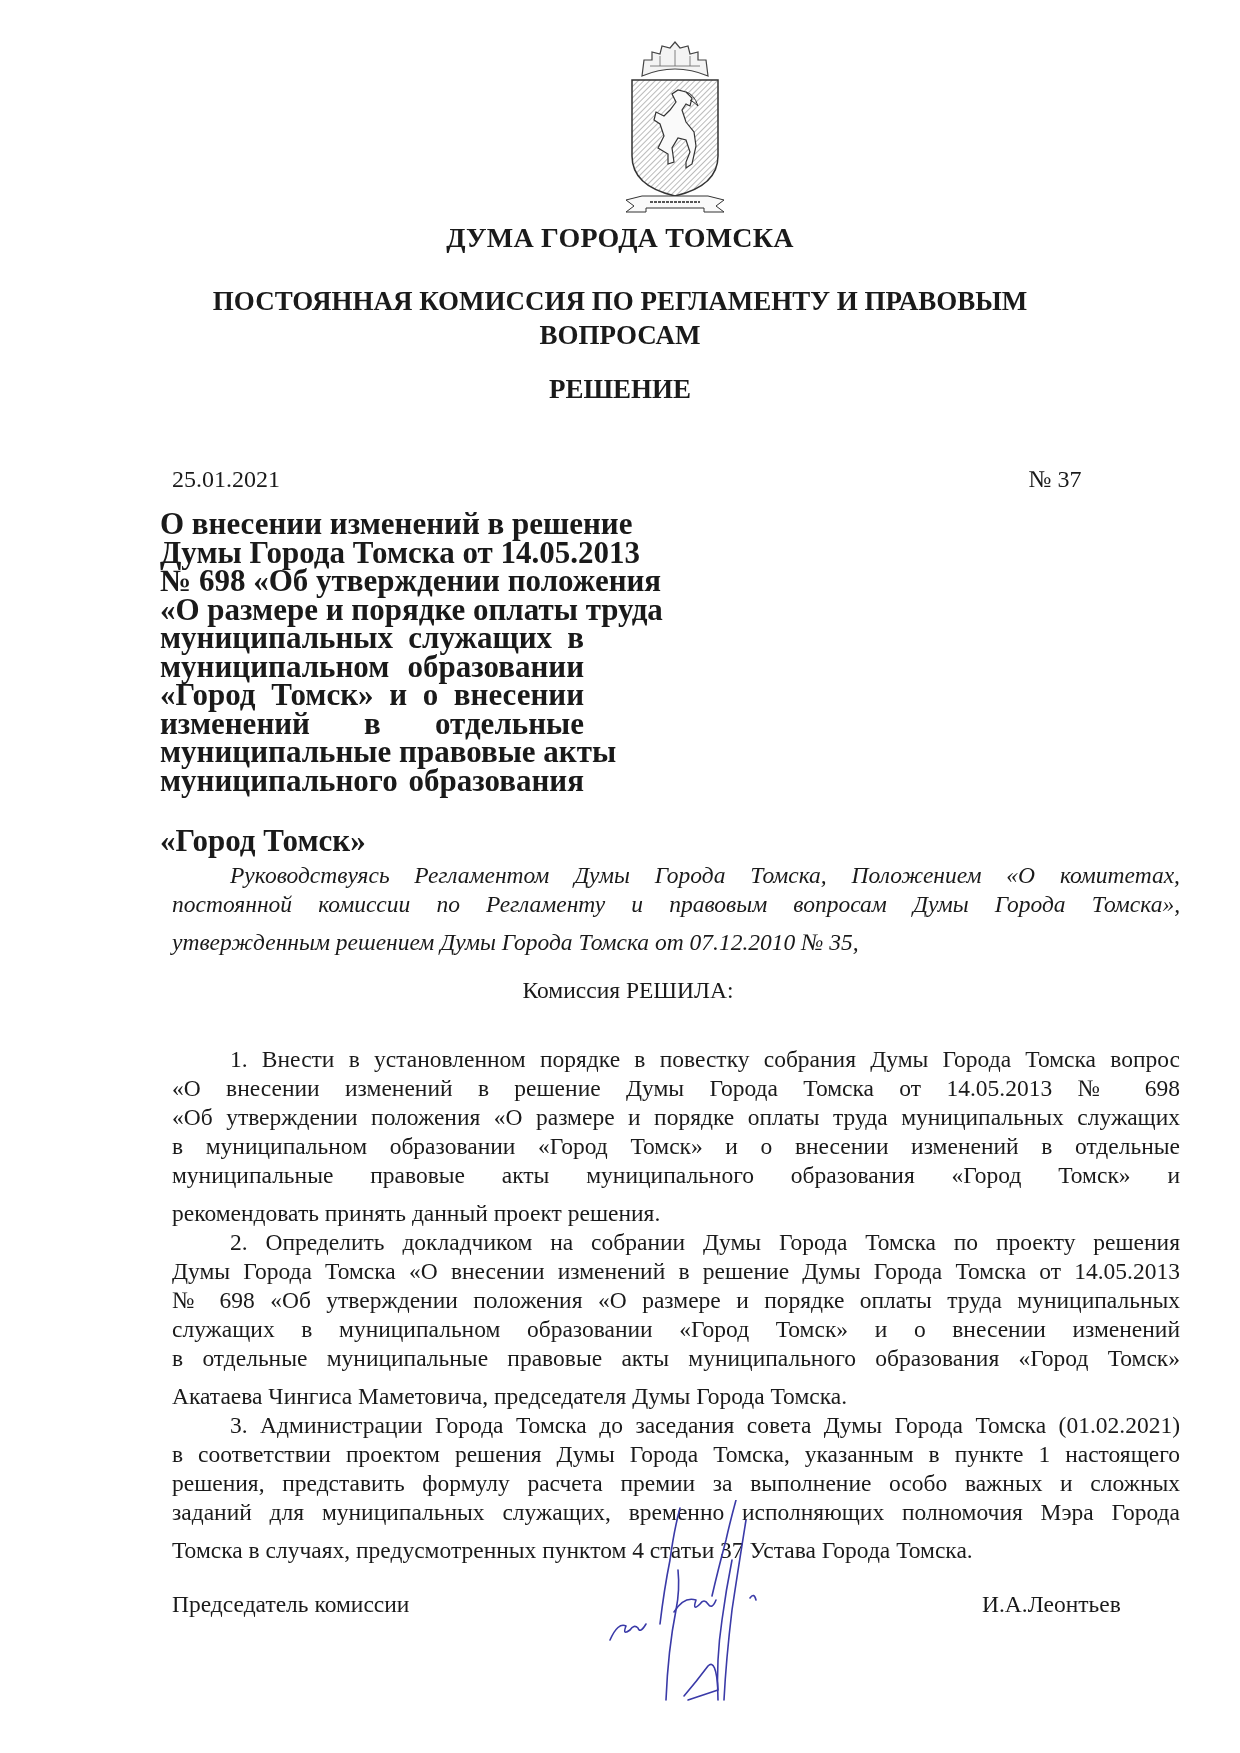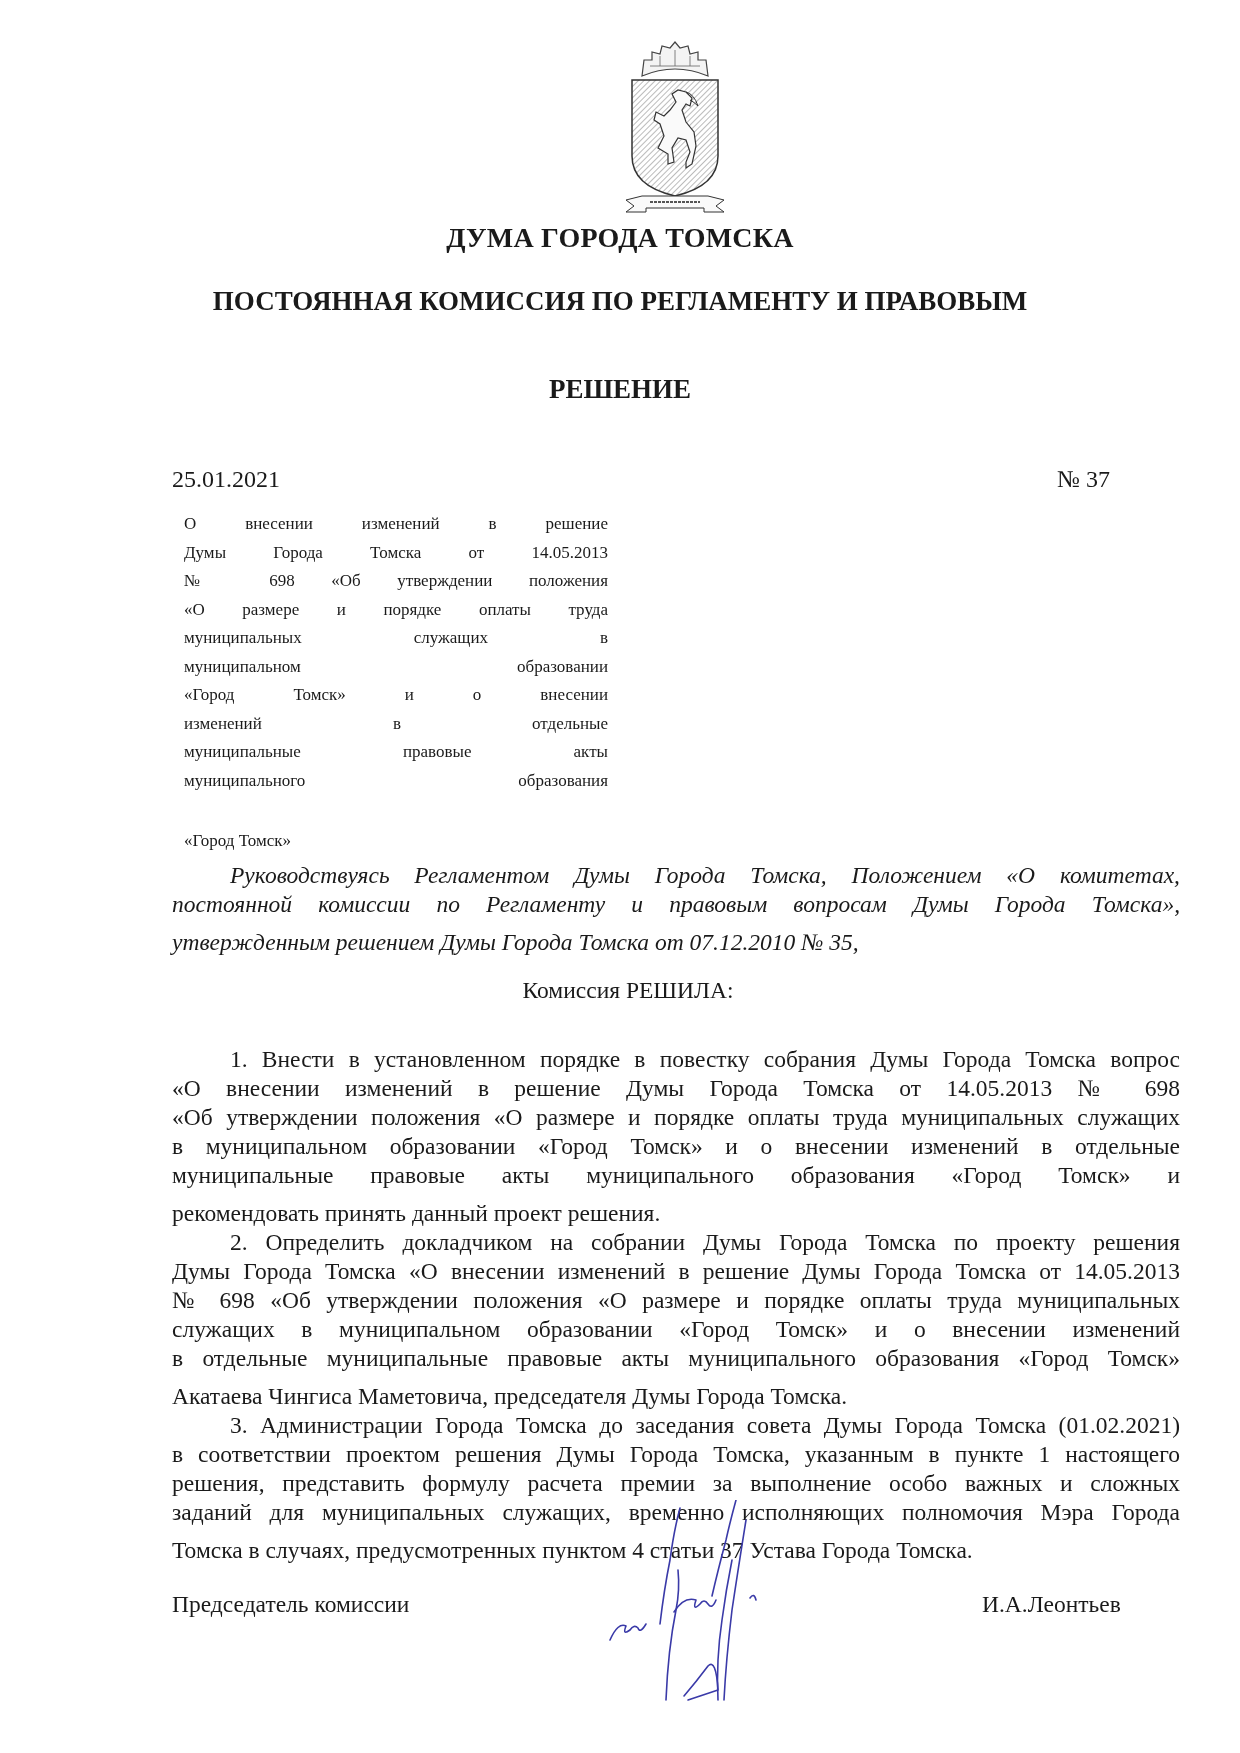--- a/index.html
+++ b/index.html
@@ -8,24 +8,24 @@
   .page { position: absolute; left: 0; top: 0; width: 1240px; height: 1753px; }
 
   .emblem { position: absolute; left: 620px; top: 36px; width: 110px; height: 178px; }
 
   .center-h { position: absolute; left: 0; width: 1240px; text-align: center; font-weight: bold; }
   .title1 { top: 222px; font-size: 28px; letter-spacing: 0.2px; }
   .title2 { top: 284px; font-size: 27px; line-height: 34px; }
   .title3 { top: 374px; font-size: 27px; }
 
   .date { position: absolute; left: 172px; top: 466px; font-size: 24px; }
-  .number { position: absolute; left: 1000px; top: 466px; font-size: 24px; width: 110px; text-align: right; }
+  .number { position: absolute; left: 1000px; top: 466px; font-size: 24px; width: 110px; text-align: center; }
 
-  .subject { position: absolute; left: 184px; top: 510px; width: 424px;
-             font-size: 17px; font-weight: normal; line-height: 28.5px; }
+  .subject { position: absolute; left: 160px; top: 510px; width: 424px;
+             font-size: 31px; font-weight: bold; line-height: 28.5px; }
   .subject .ln { display: block; text-align: justify; text-align-last: justify; height: 28.5px; white-space: nowrap; }
   .subject .ln.last { text-align-last: left; margin-top: 32px; }
 
   .body { position: absolute; left: 172px; width: 1008px; font-size: 23.5px; line-height: 29px; }
   .body .ln { display: block; text-align: justify; text-align-last: justify; white-space: nowrap; height: 29px; }
   .body .ln.indent { padding-left: 58px; }
   .body .ln.last { text-align-last: left; margin-top: 9px; }
 
   .preamble { top: 861px; font-style: italic; }
   .resolved { position: absolute; left: 0; width: 1240px; text-align: center; top: 977px; font-size: 23.5px; padding-left: 8px; }
@@ -58,20 +58,21 @@
     <path d="M38 112 L44 100 L40 88 L34 84 L36 76 L44 80 L50 74 L56 66 L52 58 L58 54 L66 56 L72 62 L70 70 L66 68 L62 74 L66 86 L74 96 L76 110 L72 128 L66 132 L66 126 L70 116 L66 104 L58 102 L52 112 L54 126 L48 128 L48 118 Z" fill="#fafafa" stroke="#333" stroke-width="1.2"></path>
     <path d="M66 56 Q74 58 78 70 Q74 66 70 64" fill="none" stroke="#333" stroke-width="1"></path>
 
     <path d="M6 164 L22 160 L88 160 L104 164 L96 170 L104 176 L84 176 L84 172 L26 172 L26 176 L6 176 L14 170 Z" fill="#fafafa" stroke="#333" stroke-width="1"></path>
     <line x1="30" y1="166" x2="80" y2="166" stroke="#555" stroke-width="2" stroke-dasharray="3 1"></line>
   </svg>
 
   <div class="center-h title1">ДУМА ГОРОДА ТОМСКА</div>
   <div class="center-h title2">
     <div>ПОСТОЯННАЯ КОМИССИЯ ПО РЕГЛАМЕНТУ И ПРАВОВЫМ</div>
+    <div>ВОПРОСАМ</div>
   </div>
   <div class="center-h title3">РЕШЕНИЕ</div>
 
   <div class="date">25.01.2021</div>
   <div class="number">№ 37</div>
 
   <div class="subject">
     <span class="ln">О внесении изменений в решение</span>
     <span class="ln">Думы Города Томска от 14.05.2013</span>
     <span class="ln">№ 698 «Об утверждении положения</span>

